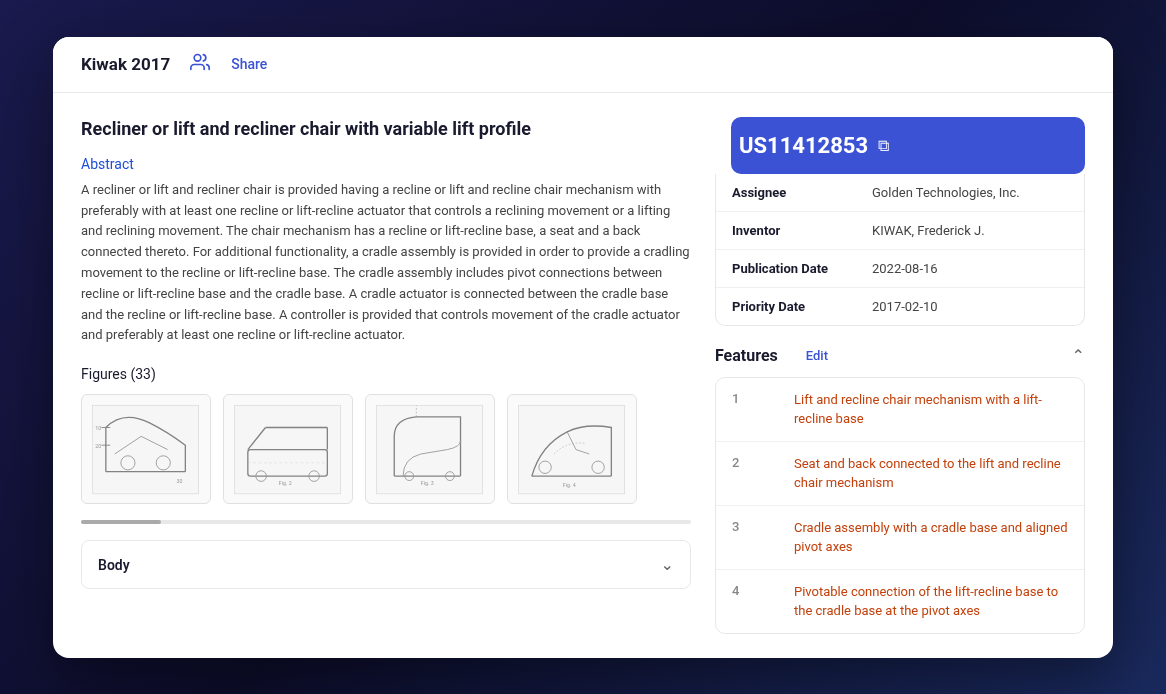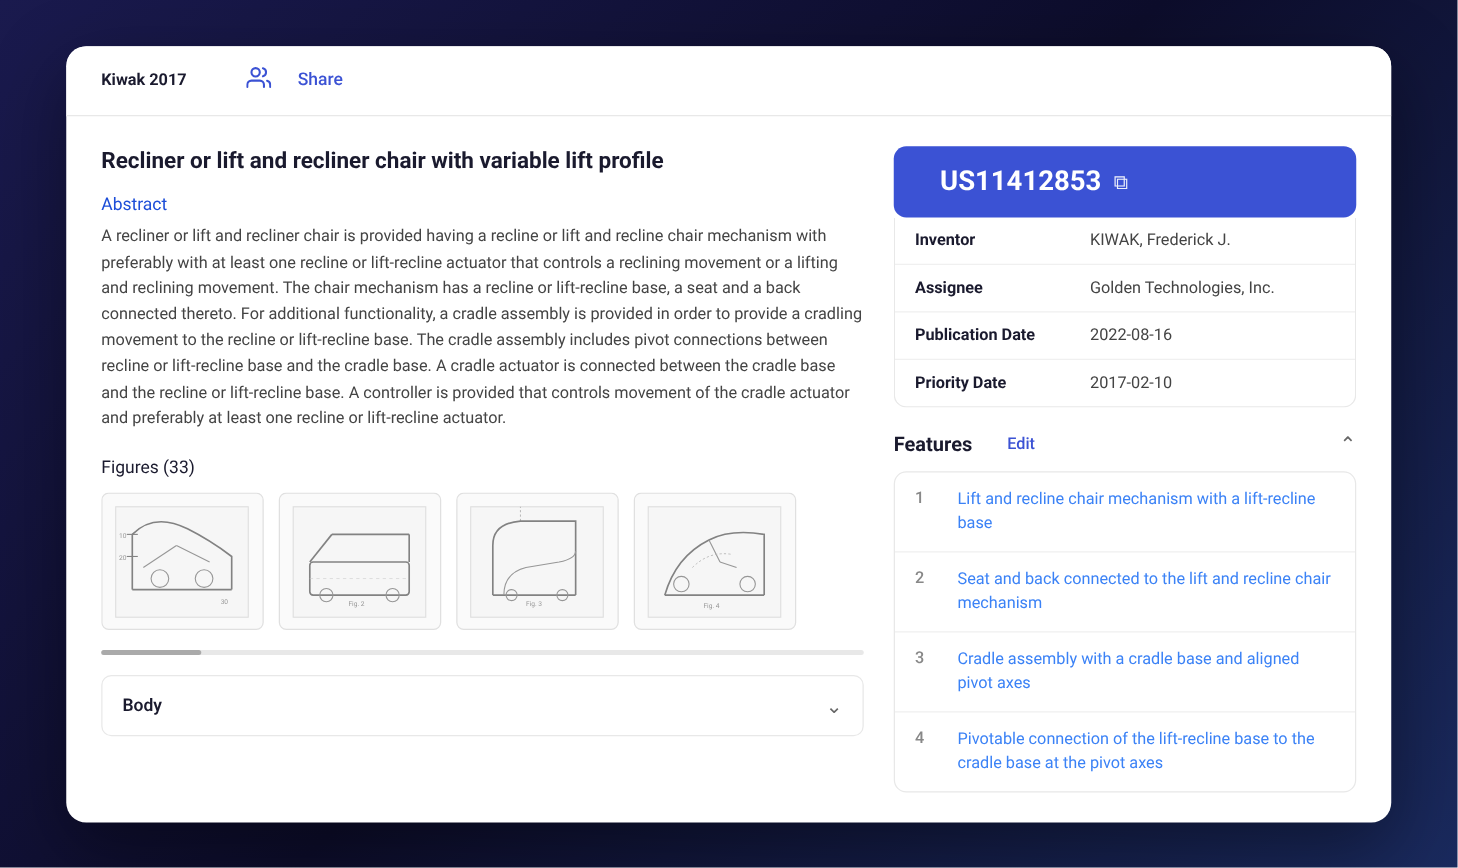--- a/index.html
+++ b/index.html
@@ -23,24 +23,24 @@
     
     .header {
       display: flex;
       align-items: center;
       padding: 0 28px;
       border-bottom: 1px solid #e8e8e8;
       height: 56px;
       background: #fff;
     }
     .app-title {
-      font-size: 13px;
+      font-size: 17px;
       font-weight: 700;
       color: #1a1a2e;
-      margin-right: 48px;
+      margin-right: 20px;
       white-space: nowrap;
     }
     .nav-tabs {
       display: flex;
       align-items: center;
       gap: 4px;
       flex: 1;
     }
     .nav-tab {
       padding: 16px 12px;
@@ -185,25 +185,26 @@
       font-size: 16px;
     }
     
     .right-panel {
       width: 370px;
       flex-shrink: 0;
     }
     .patent-id-card {
       background: #3b52d4;
       border-radius: 10px;
-      padding: 16px 37px;
+      padding: 16px 8px;
       display: flex;
       align-items: center;
       gap: 10px;
       margin-bottom: 0;
+      margin-left: 16px;
     }
     .patent-id-text {
       font-size: 22px;
       font-weight: 700;
       color: #fff;
     }
     .external-link-icon {
       color: #fff;
       font-size: 16px;
       opacity: 0.9;
@@ -279,22 +280,23 @@
     .feature-row:last-child {
       border-bottom: none;
     }
     .feature-num {
       color: #888;
       font-weight: 500;
       min-width: 18px;
       padding-top: 1px;
     }
     .feature-text {
-      color: #3b82f6;
+      color: #c2410c;
       line-height: 1.5;
+      margin-left: 28px;
     }
   </style>
 </head>
 <body>
 
 <div class="window">
 
   <div class="header">
     <div class="app-title">Kiwak 2017</div>
     <div class="header-right">
@@ -400,26 +402,26 @@
 
     <div class="right-panel">
 
       <div class="patent-id-card">
         <span class="patent-id-text">US11412853</span>
         <span class="external-link-icon">⧉</span>
       </div>
 
       <div class="meta-table">
         <div class="meta-row">
+          <span class="meta-key">Assignee</span>
+          <span class="meta-value">Golden Technologies, Inc.</span>
+        </div>
+        <div class="meta-row">
           <span class="meta-key">Inventor</span>
           <span class="meta-value">KIWAK, Frederick J.</span>
-        </div>
-        <div class="meta-row">
-          <span class="meta-key">Assignee</span>
-          <span class="meta-value">Golden Technologies, Inc.</span>
         </div>
         <div class="meta-row">
           <span class="meta-key">Publication Date</span>
           <span class="meta-value">2022-08-16</span>
         </div>
         <div class="meta-row">
           <span class="meta-key">Priority Date</span>
           <span class="meta-value">2017-02-10</span>
         </div>
       </div>

